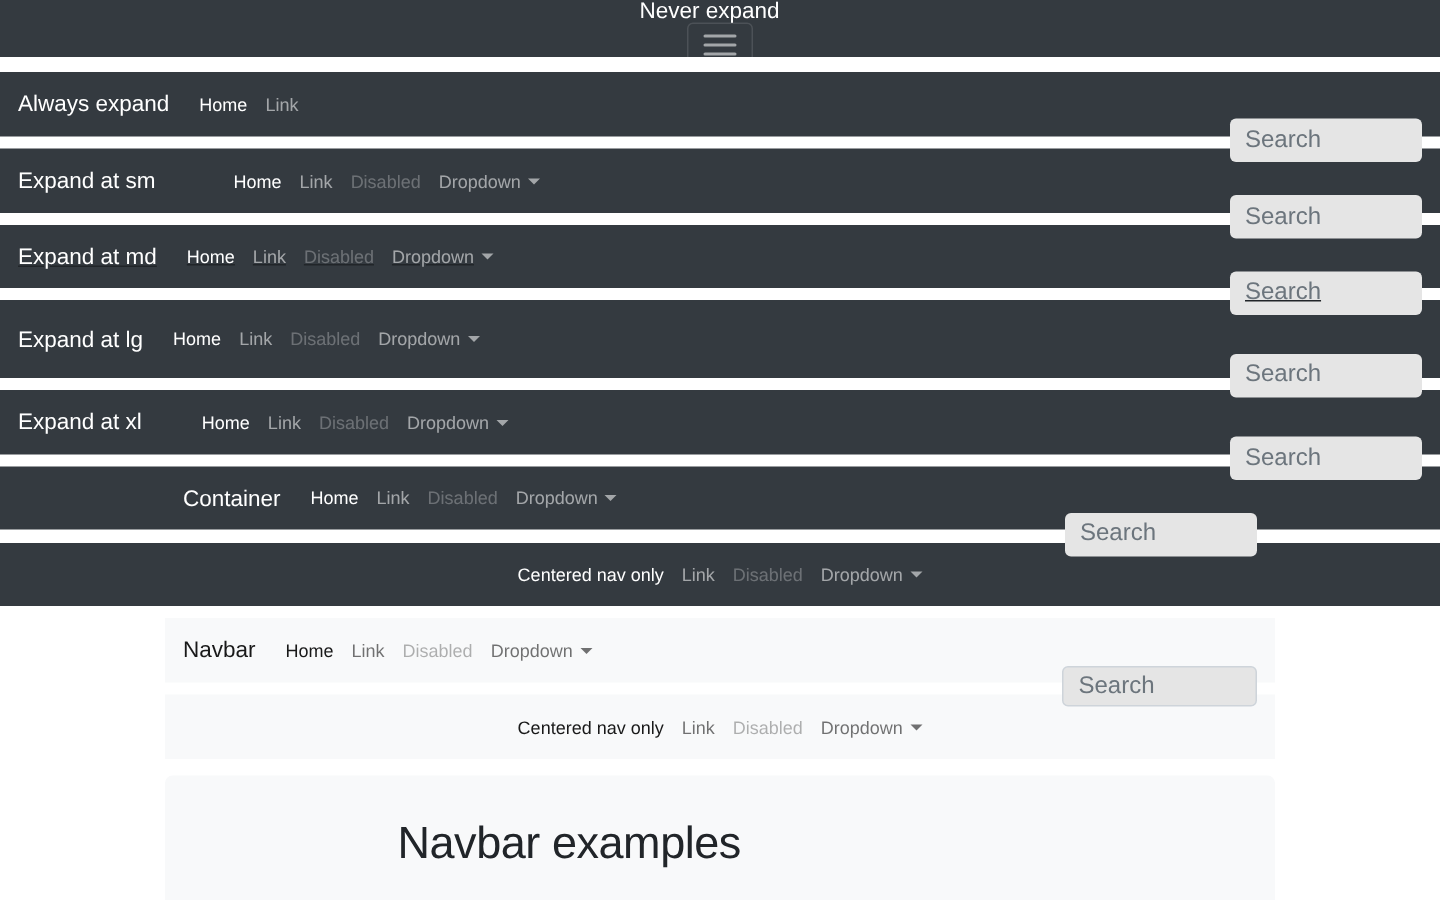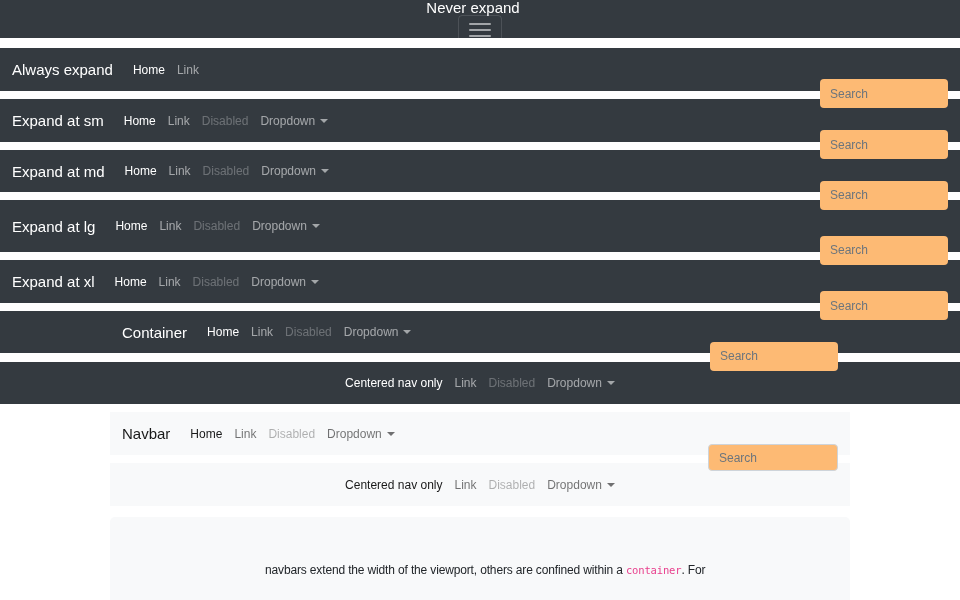--- a/index.html
+++ b/index.html
@@ -11,24 +11,24 @@
     color:#212529;
   }
   .navbar {
     background:#343a40;
     display:flex; align-items:center;
     padding:0 12px;
     width:960px;
   }
   .n0 { height:38px; margin-bottom:10px;flex-direction:column; }
   .n1 { height:43px; margin-bottom:8px; }
-  .n2 { height:43px; margin-bottom:8px; }
-  .n3 { height:42px; margin-bottom:8px; }
+  .n2 { height:43px; margin-bottom:8px;gap:32px; }
+  .n3 { height:42px; margin-bottom:8px;text-decoration:underline; }
   .n4 { height:52px; margin-bottom:8px; }
-  .n5 { height:43px; margin-bottom:8px; }
+  .n5 { height:43px; margin-bottom:8px;gap:20px; }
   .n6 { height:42px; margin-bottom:9px; padding:0; }
   .n7 { height:42px; margin-bottom:8px; justify-content:center; }
   .container-row { width:740px; margin:0 auto; }
   .rowwrap { margin-bottom:8px; }
   .rowwrap.last { margin-bottom:11px; }
   .navbar.light {
     background:#f8f9fa;
     width:740px;
     height:43px;
   }
@@ -58,22 +58,22 @@
     display:inline-block; margin-left:5px; vertical-align:2px;
     border-top:4px solid currentColor;
     border-right:4px solid transparent;
     border-left:4px solid transparent;
     width:0; height:0;
   }
   .spacer { margin-left:auto; }
   .search {
     width:128px; height:29px;
     border:none; border-radius:4px;
-    background:#fdba74; padding:0 10px;
-    font-size:12px; color:#495057;
+    background:#e5e5e5; padding:0 10px;
+    font-size:16px; color:#495057;
     font-family:"Liberation Sans", sans-serif;
     outline:none;
     margin-top:48px;
   }
   .search::placeholder { color:#6c757d; }
   .search.bordered { border:1px solid #ced4da; height:27px; width:130px; }
   .toggler {
     background:transparent;
     border:1px solid rgba(255,255,255,.12);
     border-radius:4px;
@@ -220,16 +220,17 @@
       <a class="nav-link">Link</a>
       <a class="nav-link is-disabled">Disabled</a>
       <a class="nav-link"><span>Dropdown</span><span class="caret"></span></a>
     </div>
   </nav>
 </div>
 
 <main>
   <div class="jumbotron">
     <div class="jumbo-inner">
+      <h1>Navbar examples</h1>
       <p><br><span>navbars extend the width of the viewport, others are confined within a </span><code>container</code><span>. For</span></p>
     </div>
   </div>
 </main>
 
 </body></html>

